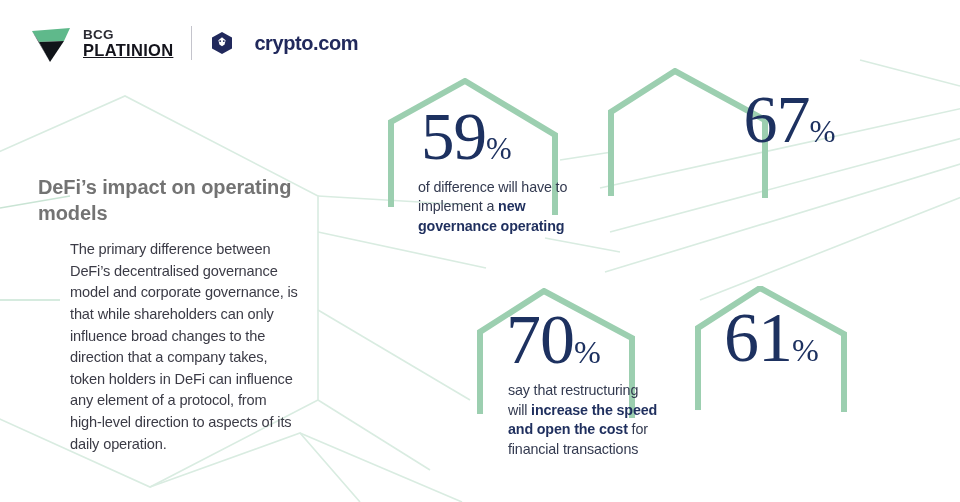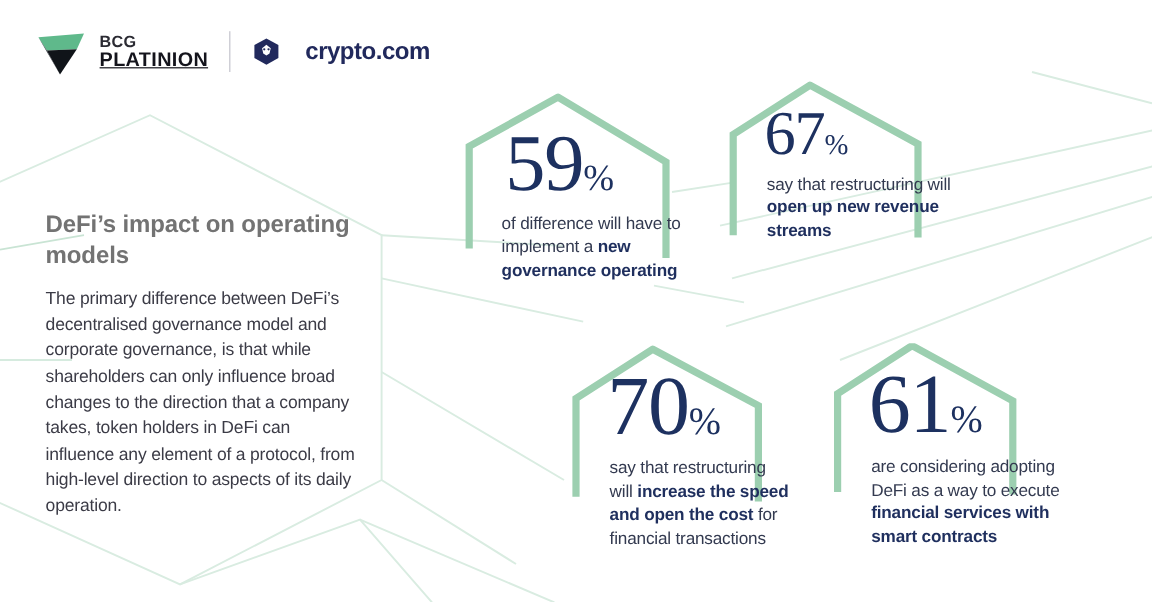--- a/index.html
+++ b/index.html
@@ -97,20 +97,21 @@
     line-height: 1.28;
     color: #737373;
     letter-spacing: -0.1px;
   }
   .panel-body {
     margin-top: 13px;
     font-size: 14.6px;
     line-height: 1.48;
     color: #3b3b46;
     letter-spacing: -0.15px;
+    margin-left: 32px;
   }
 
   
   .stat {
     position: absolute;
     z-index: 4;
   }
   .stat .hex {
     position: absolute;
     left: 0; top: 0;
@@ -139,21 +140,21 @@
     letter-spacing: -0.15px;
   }
   .stat-caption b { color: #1f2f5e; font-weight: bold; }
 
   
   #stat-59 { left: 383px; top: 78px; width: 230px; }
   #stat-59 .stat-number { font-size: 67px; padding-left: 38px; padding-top: 28px; }
   #stat-59 .stat-caption { margin-top: 10px; padding-left: 35px; width: 196px; }
 
   #stat-67 { left: 605px; top: 68px; width: 230px; }
-  #stat-67 .stat-number { font-size: 52px; padding-left: 32px; padding-top: 20px; }
+  #stat-67 .stat-number { font-size: 68px; padding-left: 32px; padding-top: 20px; text-align: right; }
   #stat-67 .stat-caption { margin-top: 9px; padding-left: 34px; width: 196px; }
 
   #stat-70 { left: 472px; top: 288px; width: 220px; }
   #stat-70 .stat-number { font-size: 70px; padding-left: 34px; padding-top: 20px; }
   #stat-70 .stat-caption { margin-top: 9px; padding-left: 36px; width: 186px; }
 
   #stat-61 { left: 692px; top: 286px; width: 230px; }
   #stat-61 .stat-number { font-size: 70px; padding-left: 32px; padding-top: 20px; }
   #stat-61 .stat-caption { margin-top: 10px; padding-left: 34px; width: 200px; }
 </style>
@@ -234,37 +235,35 @@
       <div class="stat-caption"><span>of difference will have to implement a </span><b>new governance operating</b><span></span></div>
     </div>
   </div>
 
   <div class="stat" id="stat-67">
     <svg class="hex" width="230" height="160" viewBox="0 0 230 160" xmlns="http://www.w3.org/2000/svg">
       <path d="M 6 128 L 6 44 L 70 3 L 160 52 L 160 130" fill="none" stroke="#9ccfb0" stroke-width="6" stroke-linejoin="miter"></path>
     </svg>
     <div class="stat-inner">
       <div class="stat-number"><span>67</span><span class="pct">%</span></div>
-      <div class="stat-caption"><span>say that restructuring will </span><b>open up new revenue streams</b><span></span></div>
     </div>
   </div>
 
   <div class="stat" id="stat-70">
     <svg class="hex" width="220" height="160" viewBox="0 0 220 160" xmlns="http://www.w3.org/2000/svg">
       <path d="M 8 126 L 8 44 L 72 3 L 160 50 L 160 130" fill="none" stroke="#9ccfb0" stroke-width="6" stroke-linejoin="miter"></path>
     </svg>
     <div class="stat-inner">
       <div class="stat-number"><span>70</span><span class="pct">%</span></div>
       <div class="stat-caption"><span>say that restructuring will </span><b>increase the speed and open the cost</b><span> for financial transactions</span></div>
     </div>
   </div>
 
   <div class="stat" id="stat-61">
     <svg class="hex" width="230" height="160" viewBox="0 0 230 160" xmlns="http://www.w3.org/2000/svg">
       <path d="M 6 124 L 6 42 L 68 2 L 152 48 L 152 126" fill="none" stroke="#9ccfb0" stroke-width="6" stroke-linejoin="miter"></path>
     </svg>
     <div class="stat-inner">
       <div class="stat-number"><span>61</span><span class="pct">%</span></div>
-      <div class="stat-caption"><span>are considering adopting DeFi as a way to execute </span><b>financial services with smart contracts</b><span></span></div>
     </div>
   </div>
 
 </div>
 
 </body></html>

